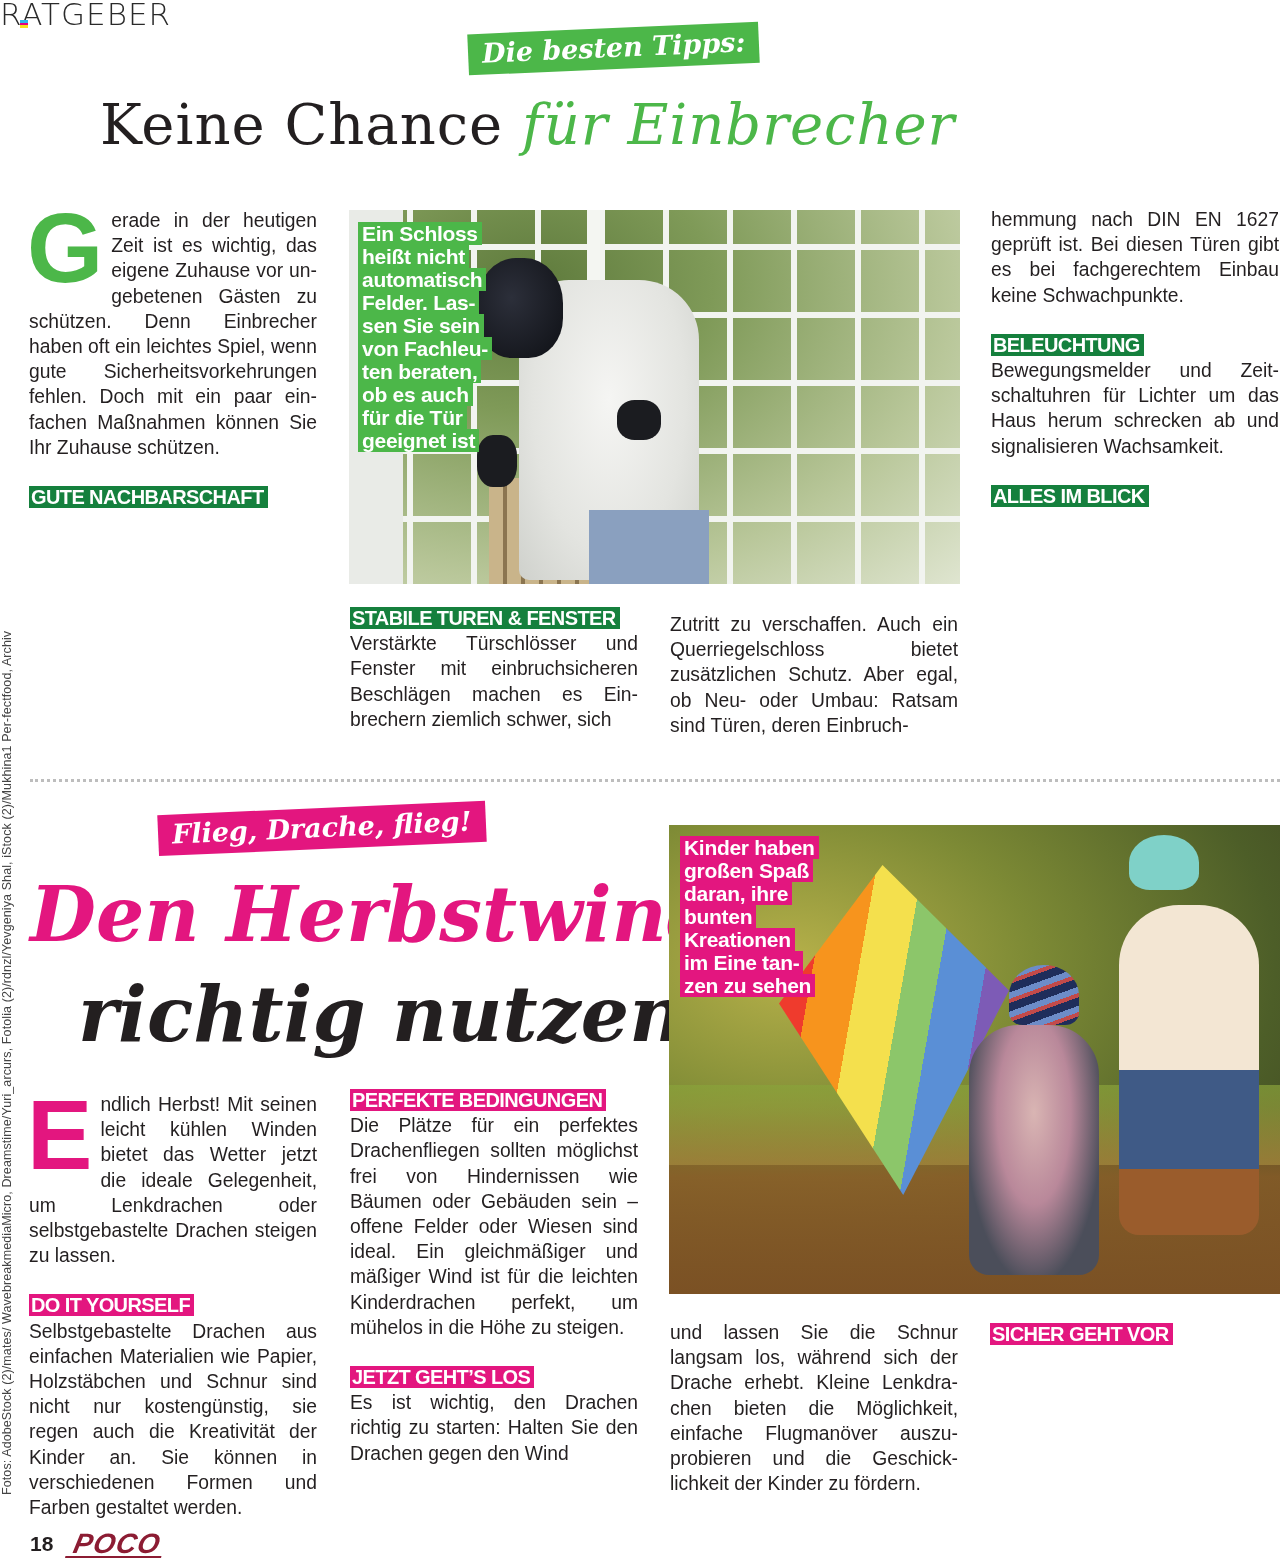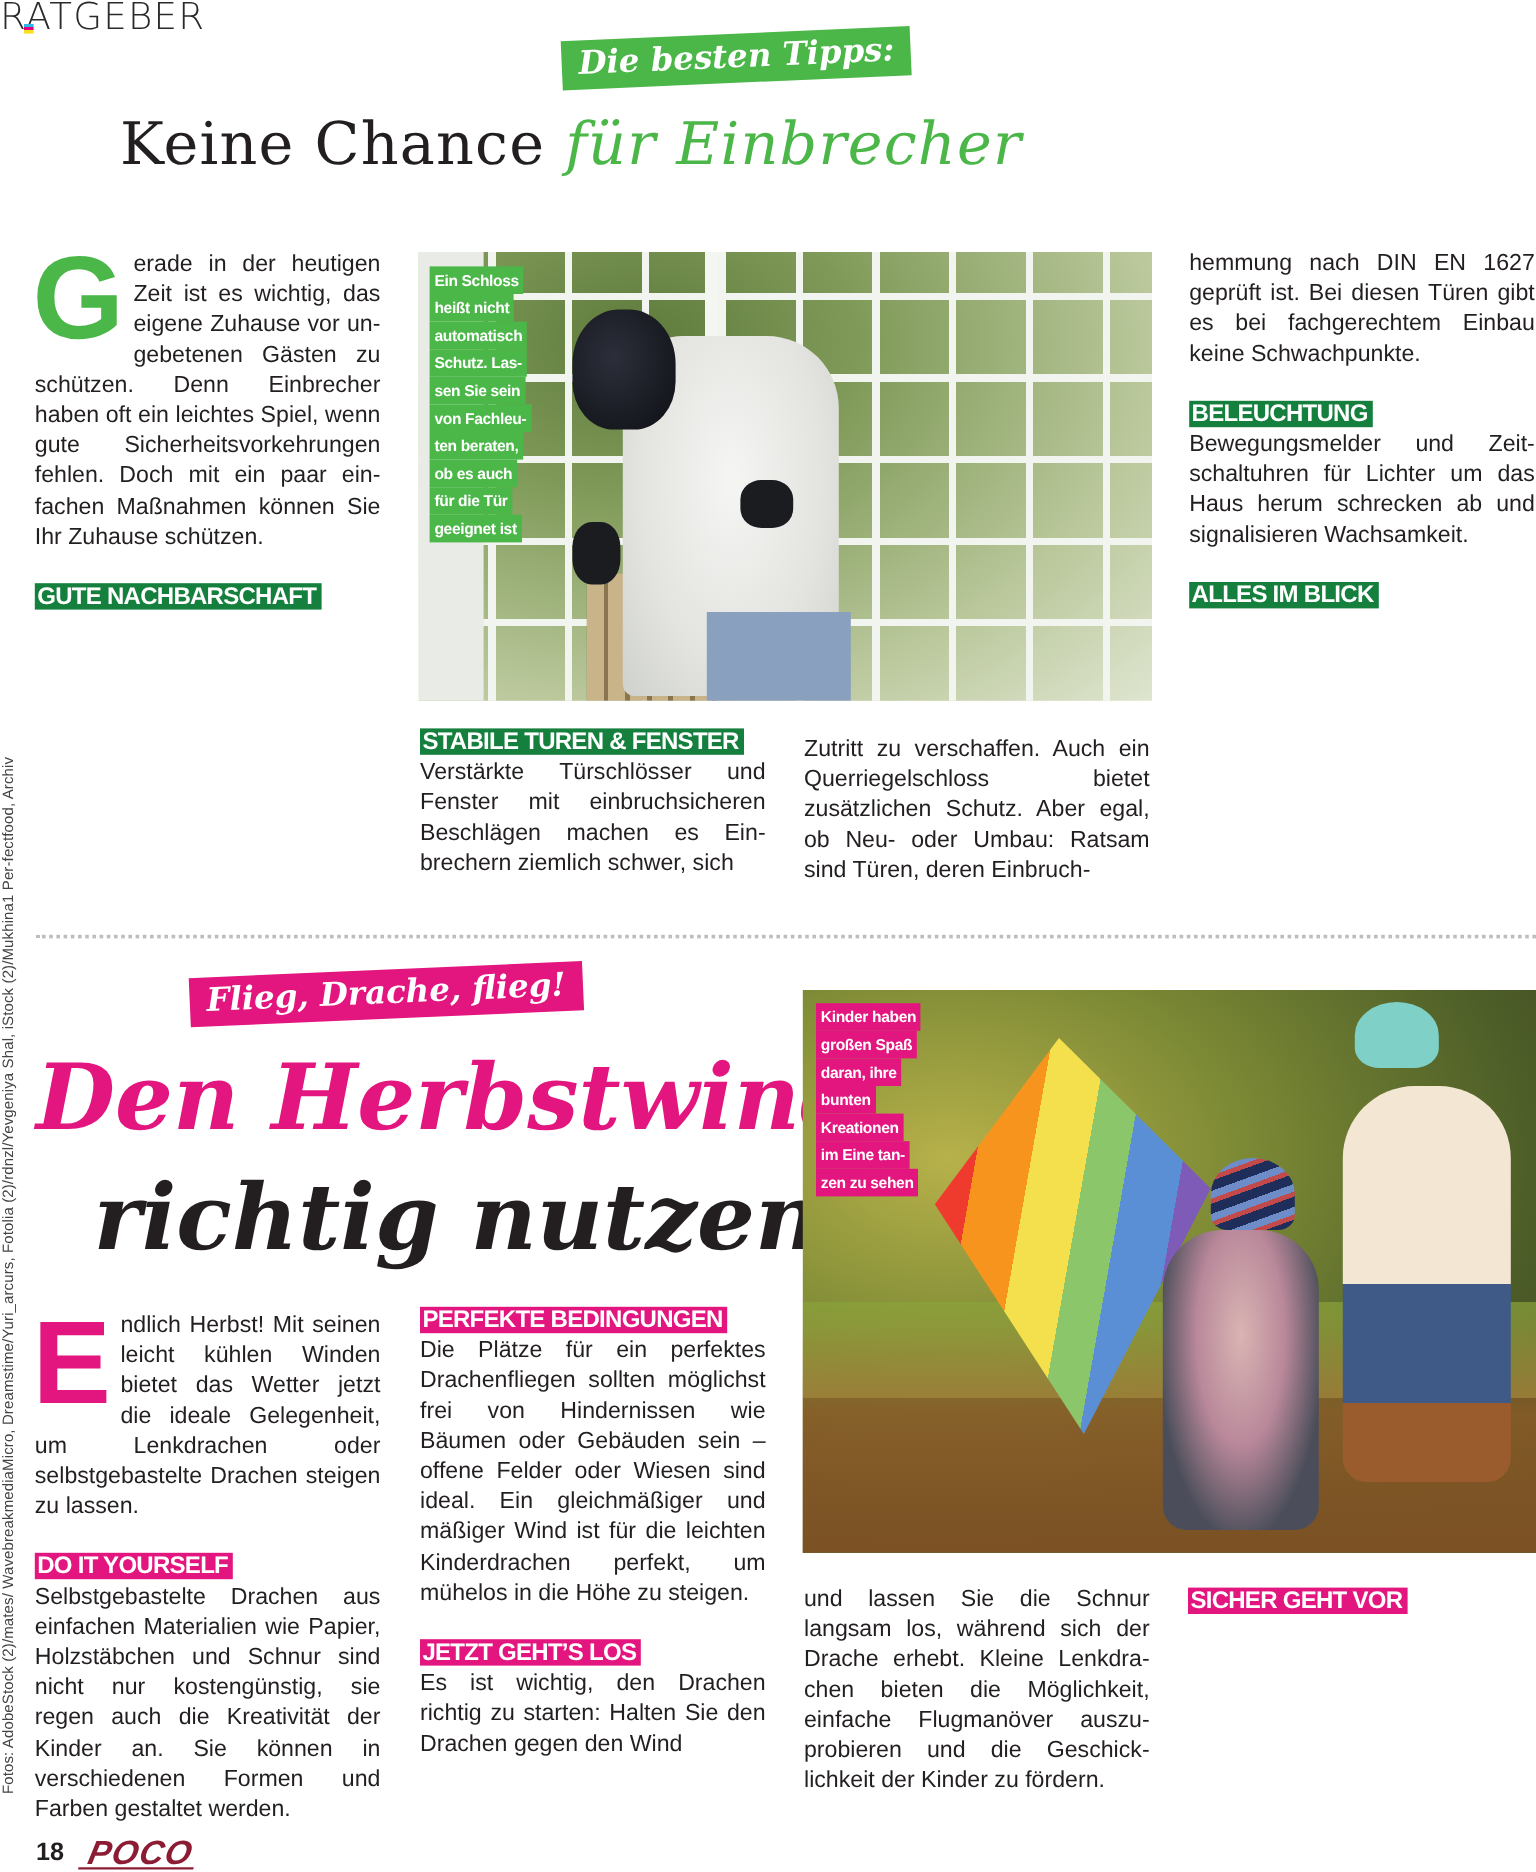--- a/index.html
+++ b/index.html
@@ -6,21 +6,21 @@
   html, body { width: 1280px; height: 1560px; background: #ffffff; overflow: hidden; }
   body { position: relative; font-family: "Liberation Sans", sans-serif; color: #231f20; }
 
   .section-label { position: absolute; left: 0; top: -4px; font-family: "DejaVu Sans", sans-serif; font-weight: 300; font-size: 31px; letter-spacing: 1px; color: #2a2a2a; }
   .reg-mark { position: absolute; left: 20px; top: 20px; width: 8px; height: 8px; background: linear-gradient(#2fb5e8 0 33%, #e5007e 33% 66%, #f7e11b 66% 100%); }
 
   .kicker { position: absolute; color: #fff; font-family: "DejaVu Serif", serif; font-style: italic; font-weight: bold; padding: 4px 14px 6px; white-space: nowrap; }
   .kicker.green { left: 468px; top: 28px; background: #4cb749; font-size: 27px; transform: rotate(-2.5deg); }
   .kicker.pink { left: 158px; top: 808px; background: #e3167f; font-size: 27px; transform: rotate(-2.5deg); }
 
-  .headline1 { position: absolute; left: 100px; top: 92px; font-family: "DejaVu Serif", serif; font-size: 49px; font-weight: 300; letter-spacing: 1px; white-space: nowrap; color: #231f20; }
+  .headline1 { position: absolute; left: 100px; top: 92px; font-family: "DejaVu Serif", serif; font-size: 56px; font-weight: 300; letter-spacing: 1px; white-space: nowrap; color: #231f20; }
   .headline1 .accent { color: #4cb749; font-style: italic; }
 
   .headline2a { position: absolute; left: 30px; top: 870px; font-family: "DejaVu Serif", serif; font-style: italic; font-size: 76px; color: #e3167f; white-space: nowrap; }
   .headline2b { position: absolute; left: 78px; top: 970px; font-family: "DejaVu Serif", serif; font-style: italic; font-size: 76px; color: #231f20; white-space: nowrap; }
 
   .col { position: absolute; width: 288px; font-size: 19.3px; line-height: 25.2px; text-align: justify; hyphens: manual; color: #231f20; }
   .col p { margin: 0; }
   .sub { display: inline-block; color: #fff; font-weight: bold; font-size: 20px; line-height: 22px; padding: 0 4px 0 2px; letter-spacing: -0.6px; margin-bottom: 2px; }
   .sub.green { background: #15803d; }
   .sub.pink { background: #e3167f; }
@@ -36,21 +36,21 @@
       repeating-linear-gradient(0deg, transparent 0 62px, #f2f4f0 62px 68px),
       radial-gradient(ellipse at 30% 20%, #5e7a3c 0%, #7f9a58 30%, #b9c79a 70%, #dfe5d0 100%); }
   .photo1 .wall { position: absolute; left: 0; top: 0; width: 54px; height: 100%; background: #e9ebe7; }
   .photo1 .deck { position: absolute; left: 140px; top: 268px; width: 120px; height: 106px; background: repeating-linear-gradient(90deg, #c9b48a 0 14px, #8b7550 14px 18px); }
   .photo1 .burglar-body { position: absolute; left: 170px; top: 70px; width: 180px; height: 300px; background: radial-gradient(ellipse at 50% 40%, #f5f5f3 0%, #e3e4e0 60%, #cfd1cc 100%); border-radius: 50px 60px 10px 10px; }
   .photo1 .burglar-head { position: absolute; left: 128px; top: 48px; width: 86px; height: 100px; background: radial-gradient(ellipse at 40% 40%, #2c2f3a 0%, #14161c 80%); border-radius: 45% 45% 40% 40%; }
   .photo1 .jeans { position: absolute; left: 240px; top: 300px; width: 120px; height: 74px; background: #8aa0bf; }
   .photo1 .glove { position: absolute; left: 128px; top: 225px; width: 40px; height: 52px; background: #1b1c20; border-radius: 40%; }
   .photo1 .glove2 { position: absolute; left: 268px; top: 190px; width: 44px; height: 40px; background: #1b1c20; border-radius: 40%; }
 
-  .caption { position: absolute; color: #fff; font-weight: bold; font-size: 13px; line-height: 23px; letter-spacing: -0.3px; }
+  .caption { position: absolute; color: #fff; font-weight: bold; font-size: 21px; line-height: 23px; letter-spacing: -0.3px; }
   .caption span { display: inline-block; padding: 0 4px; }
   .caption.green span { background: #4cb749; }
   .caption.pink span { background: #e3167f; }
   .caption1 { left: 358px; top: 222px; }
   .caption2 { left: 680px; top: 836px; }
 
   .photo2 { left: 669px; top: 825px; width: 611px; height: 469px;
     background:
       linear-gradient(180deg, transparent 0 60%, rgba(139,92,40,0.85) 75%, #7b5124 100%),
       radial-gradient(ellipse at 20% 30%, #b7b14a 0%, #7d8a35 35%, #4d5e28 70%, #3a3e1f 100%); }
@@ -92,21 +92,21 @@
   <div class="burglar-body"></div>
   <div class="jeans"></div>
   <div class="burglar-head"></div>
   <div class="glove"></div>
   <div class="glove2"></div>
 </div>
 <div class="caption green caption1">
   <span>Ein Schloss</span><br>
   <span>heißt nicht</span><br>
   <span>automatisch</span><br>
-  <span>Schutz. Las-</span><br>
+  <span>Felder. Las-</span><br>
   <span>sen Sie sein</span><br>
   <span>von Fachleu-</span><br>
   <span>ten beraten,</span><br>
   <span>ob es auch</span><br>
   <span>für die Tür</span><br>
   <span>geeignet ist</span>
 </div>
 
 <div class="col" style="left:350px; top:606px;">
   <span class="sub green">STABILE TUREN &amp; FENSTER</span>

